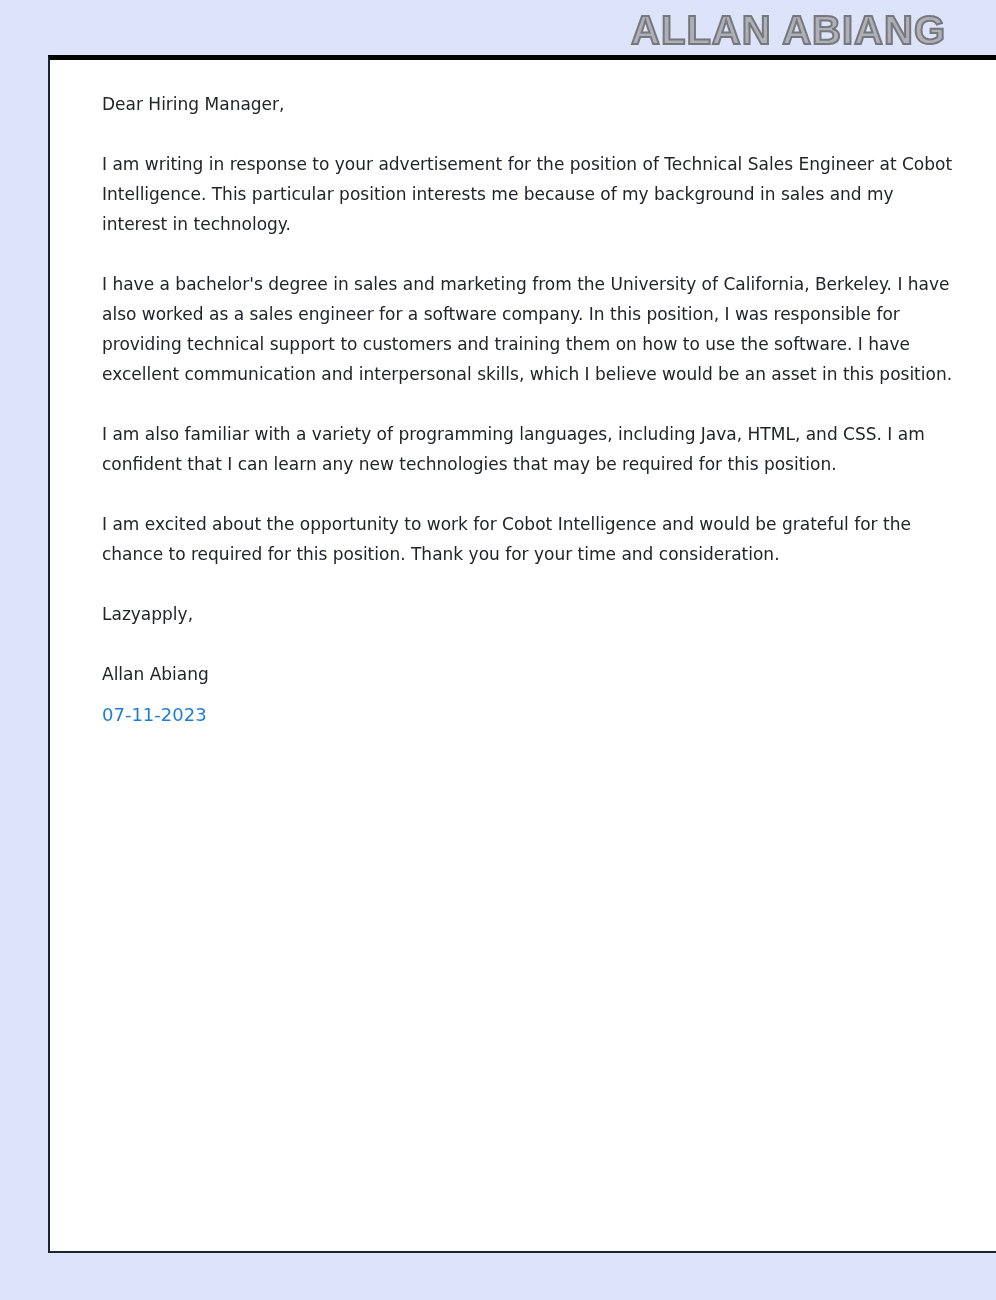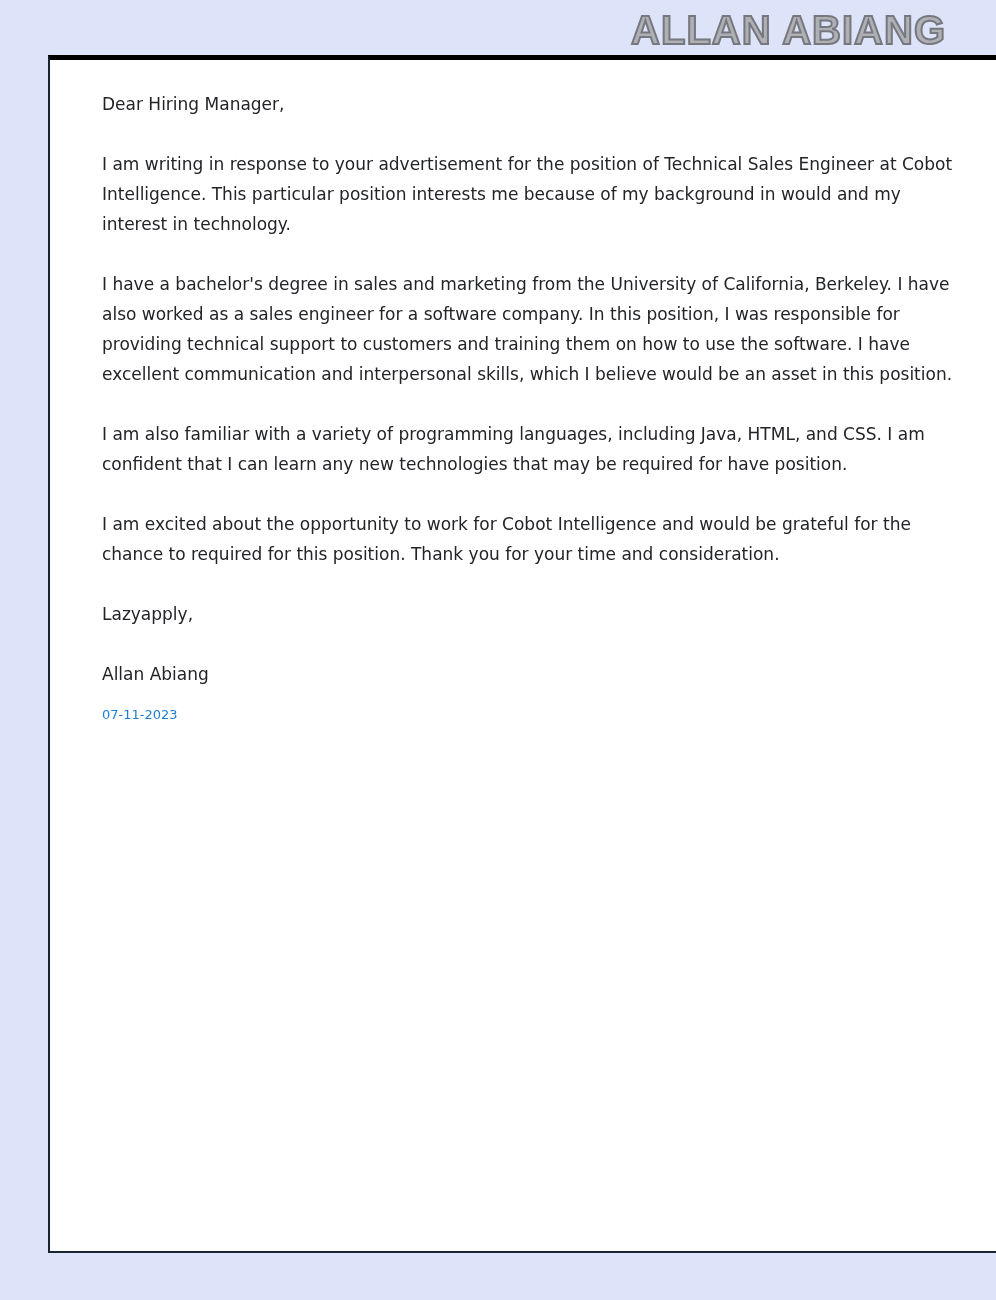--- a/index.html
+++ b/index.html
@@ -46,21 +46,21 @@
   }
   .letter-body p {
     margin: 0 0 30px 0;
   }
   .letter-body p.signature {
     margin-bottom: 0;
   }
   .letter-date {
     display: inline-block;
     margin-top: 11px;
-    font-size: 13px;
+    font-size: 18px;
     line-height: 30px;
     color: #1e7fd2;
     text-decoration: none;
     cursor: pointer;
   }
   .watermark {
     position: absolute;
     top: 1314px;
     right: 60px;
     font-size: 15px;
@@ -72,25 +72,25 @@
 </style>
 </head>
 <body>
 
 <div class="header-name">ALLAN ABIANG</div>
 
 <div class="page">
   <div class="letter-body">
     <p>Dear Hiring Manager,</p>
 
-    <p>I am writing in response to your advertisement for the position of Technical Sales Engineer at Cobot Intelligence. This particular position interests me because of my background in would and my interest in technology.</p>
+    <p>I am writing in response to your advertisement for the position of Technical Sales Engineer at Cobot Intelligence. This particular position interests me because of my background in sales and my interest in technology.</p>
 
     <p>I have a bachelor's degree in sales and marketing from the University of California, Berkeley. I have also worked as a sales engineer for a software company. In this position, I was responsible for providing technical support to customers and training them on how to use the software. I have excellent communication and interpersonal skills, which I believe would be an asset in this position.</p>
 
-    <p>I am also familiar with a variety of programming languages, including Java, HTML, and CSS. I am confident that I can learn any new technologies that may be required for have position.</p>
+    <p>I am also familiar with a variety of programming languages, including Java, HTML, and CSS. I am confident that I can learn any new technologies that may be required for this position.</p>
 
     <p>I am excited about the opportunity to work for Cobot Intelligence and would be grateful for the chance to required for this position. Thank you for your time and consideration.</p>
 
     <p>Lazyapply,</p>
 
     <p class="signature">Allan Abiang</p>
 
     <a class="letter-date">07-11-2023</a>
   </div>
 </div>

